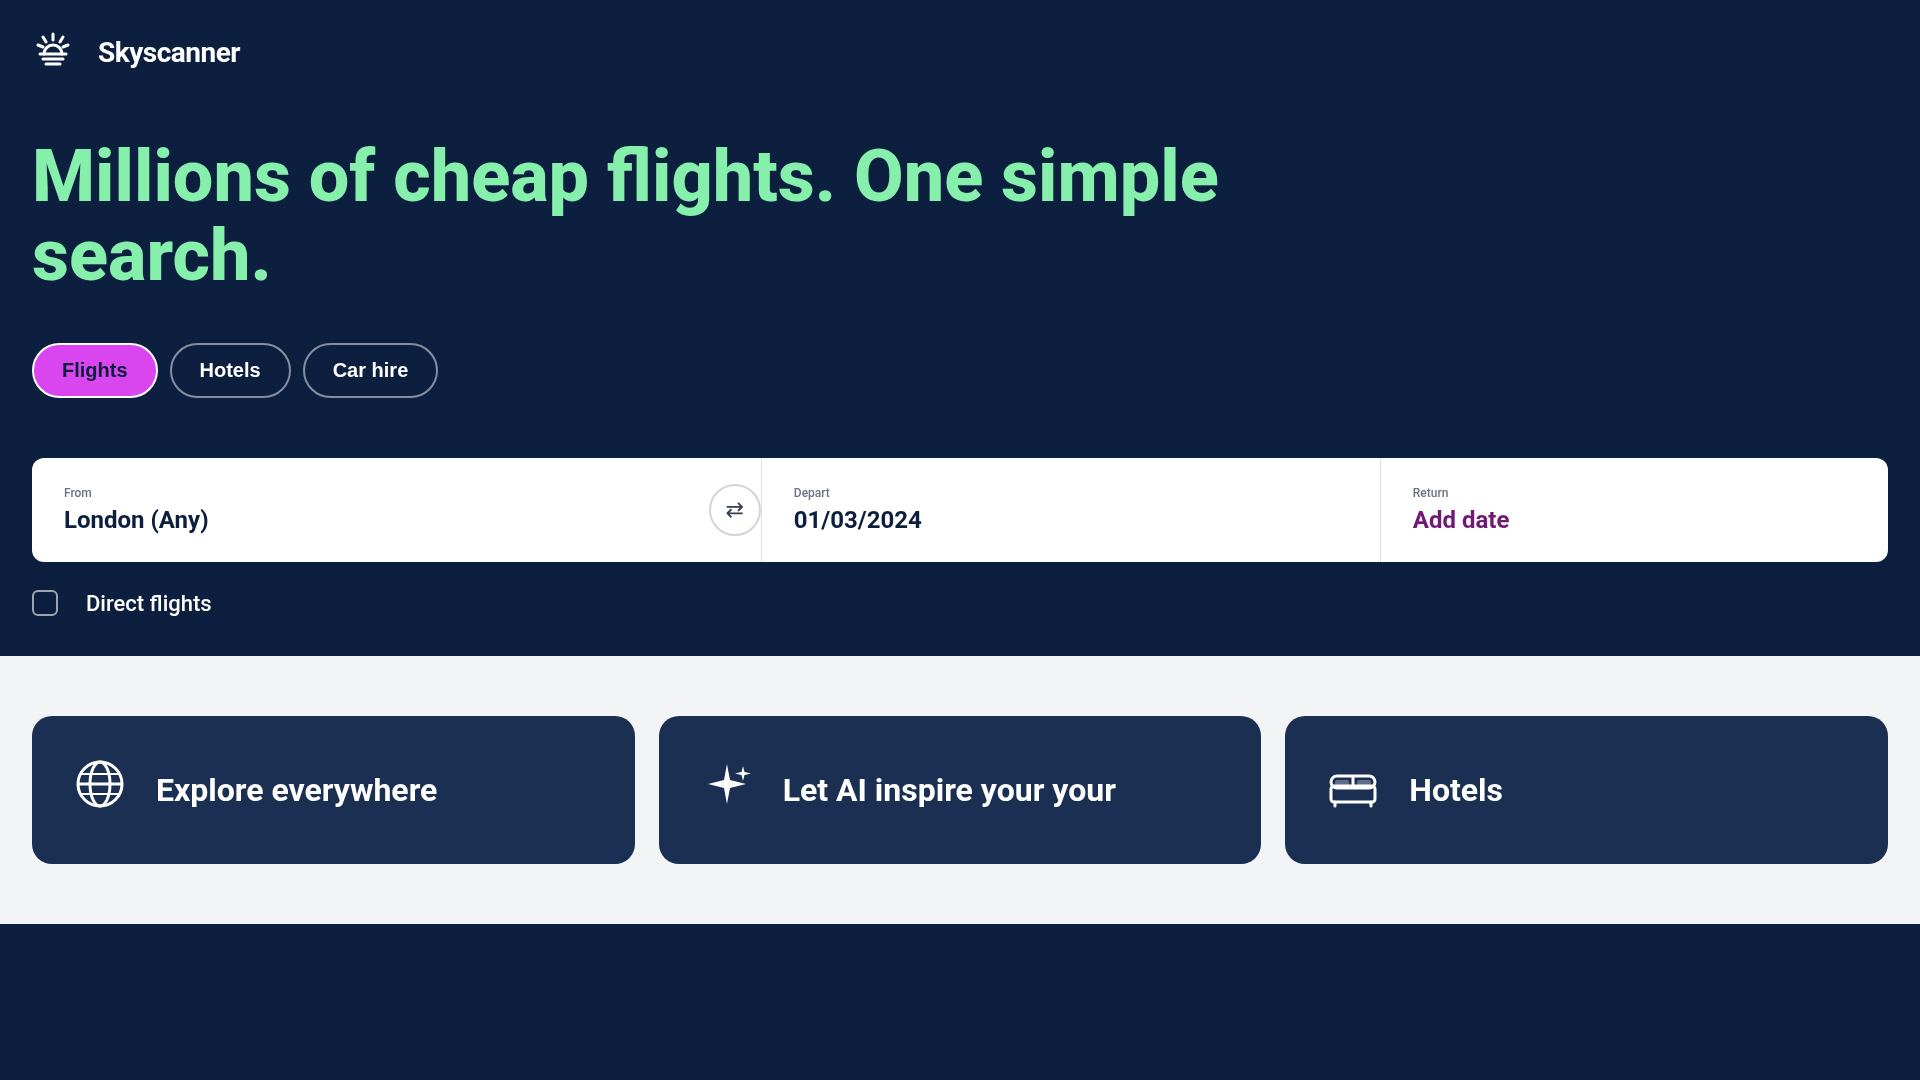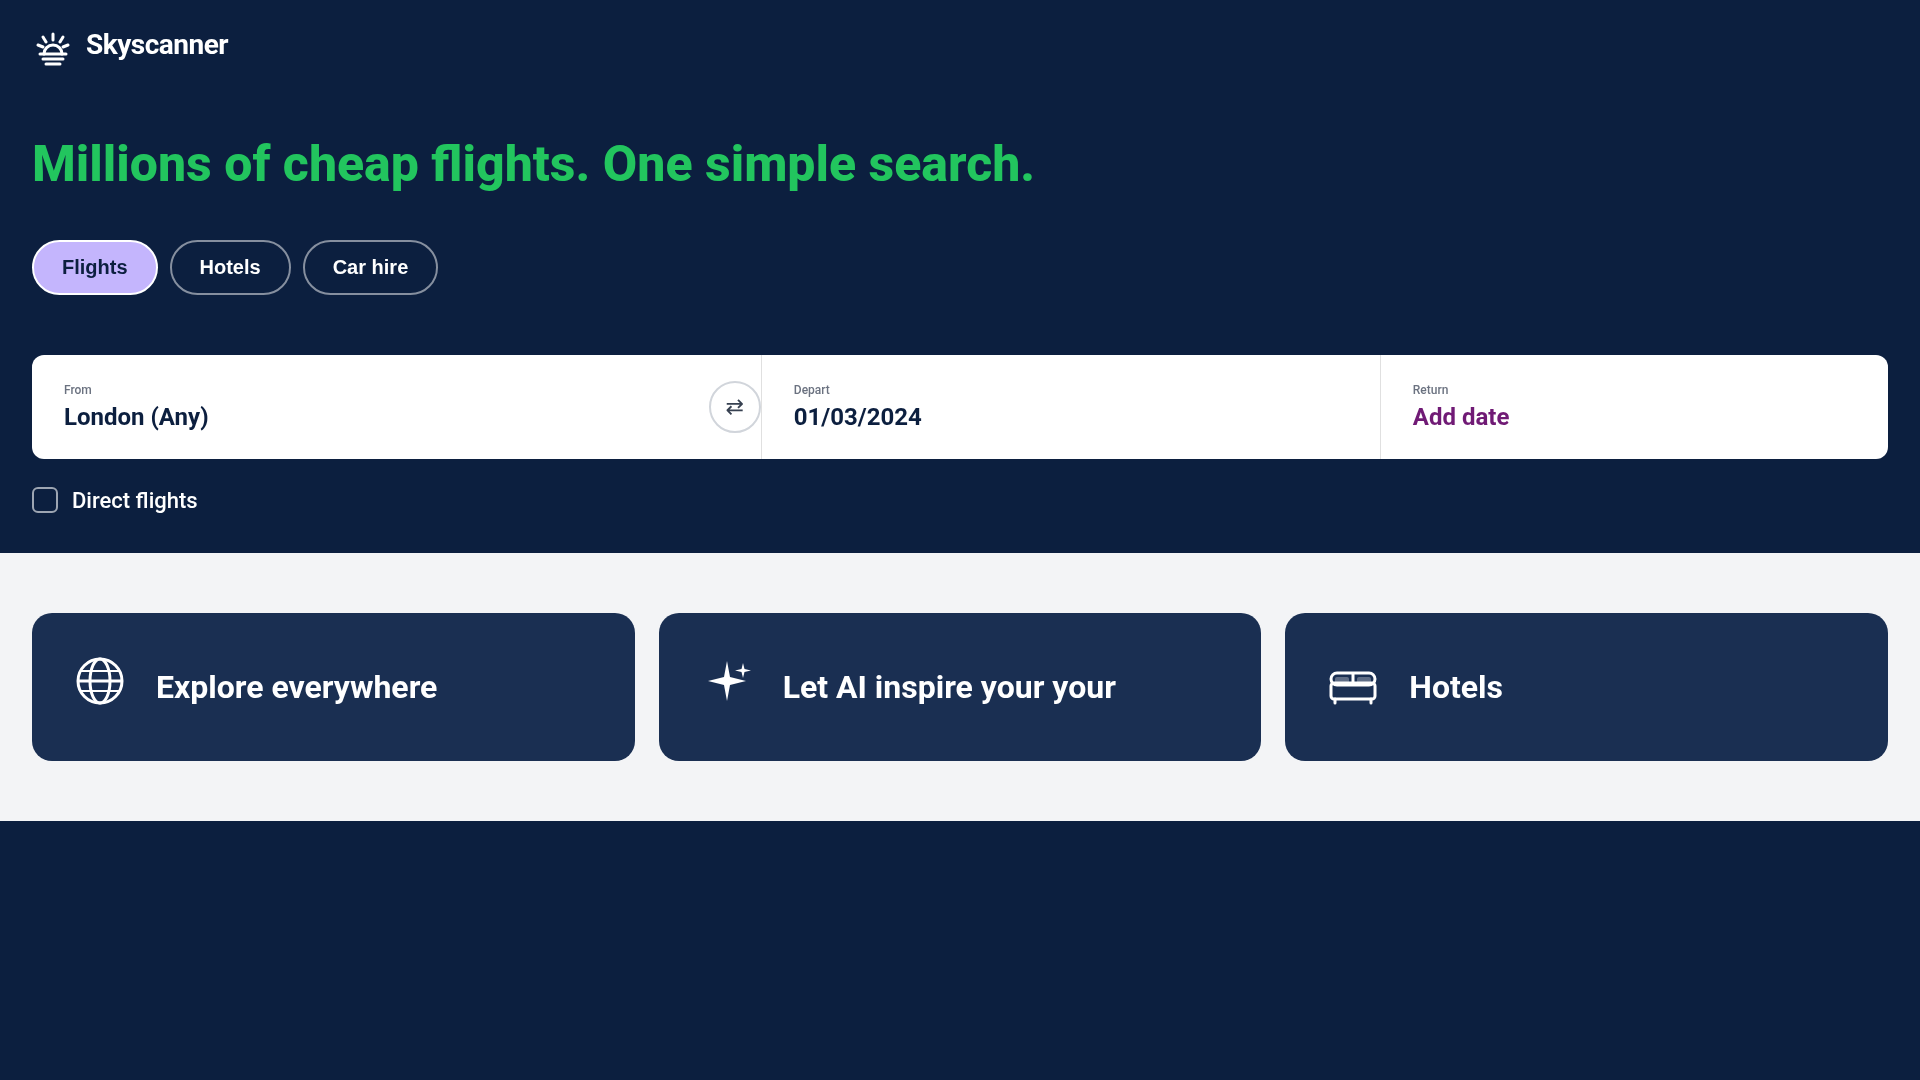--- a/index.html
+++ b/index.html
@@ -17,44 +17,44 @@
     }
 
     .header {
       padding: 28px 32px 20px 32px;
       display: flex;
       align-items: center;
     }
 
     .logo-container {
       display: flex;
-      align-items: flex-start;
-      gap: 12px;
+      align-items: center;
+      gap: 24px;
     }
 
     .logo-icon {
       color: white;
       font-size: 28px;
     }
 
     .logo-text {
       color: white;
       font-size: 28px;
       font-weight: 700;
       letter-spacing: -0.5px;
     }
 
     .hero-section {
       padding: 40px 32px 60px 32px;
       background-color: #0c1f3f;
     }
 
     .hero-title {
-      color: #22c55e;
-      font-size: 50px;
+      color: #86efac;
+      font-size: 72px;
       font-weight: 800;
       line-height: 1.1;
       margin-bottom: 48px;
       max-width: 1200px;
     }
 
     .tab-bar {
       display: flex;
       gap: 12px;
       margin-bottom: 0;
@@ -66,21 +66,21 @@
       border: 2px solid rgba(255,255,255,0.5);
       background: transparent;
       color: white;
       font-size: 20px;
       font-weight: 600;
       cursor: pointer;
       transition: all 0.2s;
     }
 
     .tab-btn.active {
-      background: #c4b5fd;
+      background: #d946ef;
       color: #0c1f3f;
       border-color: white;
     }
 
     .search-bar {
       display: flex;
       background: white;
       border-radius: 12px;
       margin-top: 0;
       overflow: hidden;
@@ -150,21 +150,21 @@
       flex: 1;
     }
 
     .return-field {
       flex: 0.8;
     }
 
     .direct-flights-row {
       display: flex;
       align-items: center;
-      gap: 14px;
+      gap: 28px;
       margin-top: 28px;
     }
 
     .checkbox-custom {
       width: 26px;
       height: 26px;
       border: 2px solid rgba(255,255,255,0.6);
       border-radius: 6px;
       background: transparent;
       cursor: pointer;

